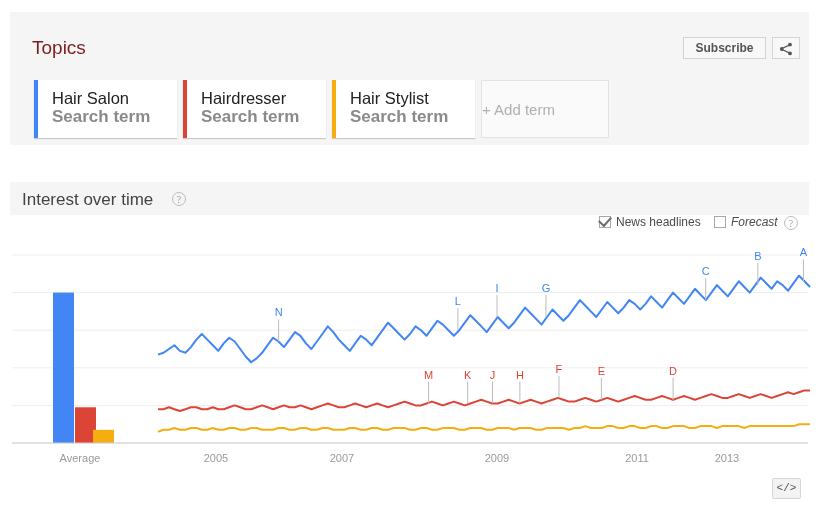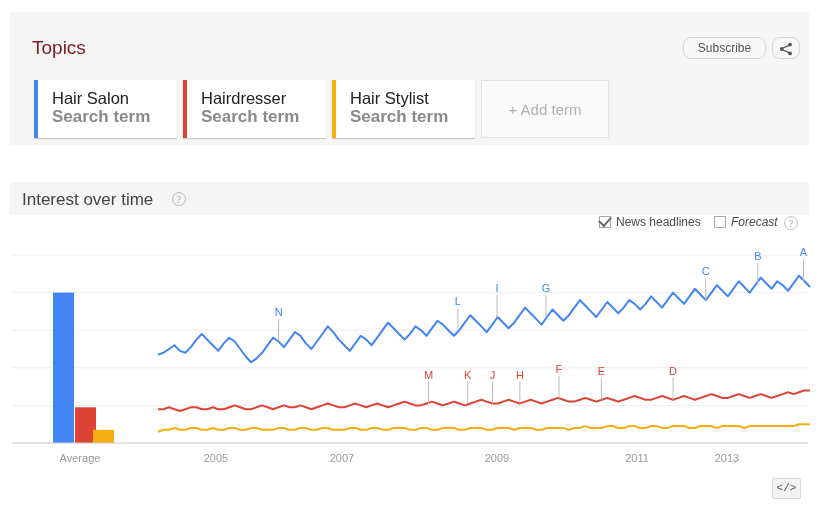--- a/index.html
+++ b/index.html
@@ -46,26 +46,27 @@
     font-family: "Liberation Serif", serif;
   }
   #iot-help { left: 172px; top: 192px; }
   #forecast-help { left: 784px; top: 216px; }
 
   
   .btn {
     position: absolute;
     background: #f8f8f8;
     border: 1px solid #d4d4d4;
-    border-radius: 8px;
+    border-radius: 0;
     color: #555;
     font-size: 12px;
     text-align: center;
     box-sizing: border-box;
     cursor: pointer;
+    font-weight: bold;
   }
   #subscribe-btn { left: 673px; top: 25px; width: 83px; height: 22px; line-height: 20px; }
   #share-btn { left: 762px; top: 25px; width: 28px; height: 22px; }
   #share-btn svg { display:block; margin: 4px auto 0 auto; }
 
   
   .term-card {
     position: absolute;
     top: 68px;
     height: 58px;
@@ -93,21 +94,21 @@
   #card-2 { left: 322px; width: 143px; }
   #add-card {
     position: absolute;
     left: 471px; top: 68px; width: 128px; height: 58px;
     background: #fafafa;
     border: 1px solid #e3e3e3;
     box-sizing: border-box;
     color: #b0b0b0;
     font-size: 15px;
     line-height: 58px;
-    text-align: center;
+    text-align: left;
     cursor: pointer;
   }
 
   
   .ctl { position: absolute; font-size: 12px; color: #4a4a4a; }
   #news-check-box, #forecast-check-box {
     position: absolute;
     width: 12px; height: 12px;
     border: 1px solid #a8a8a8;
     background: #fff;

